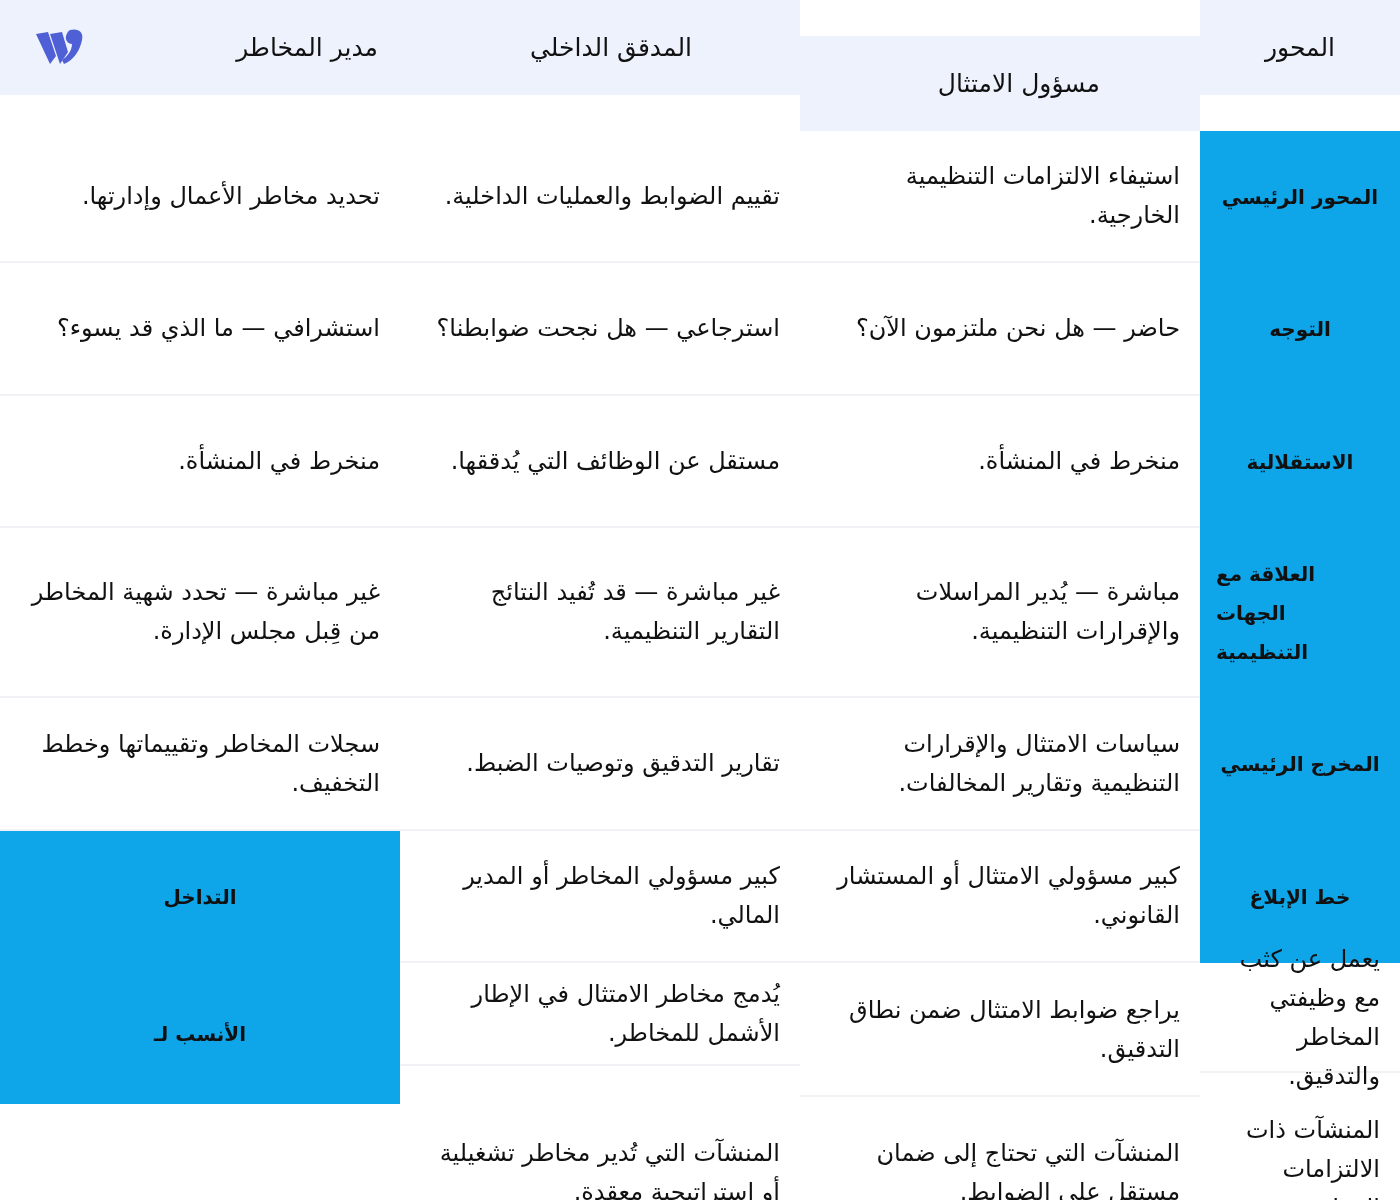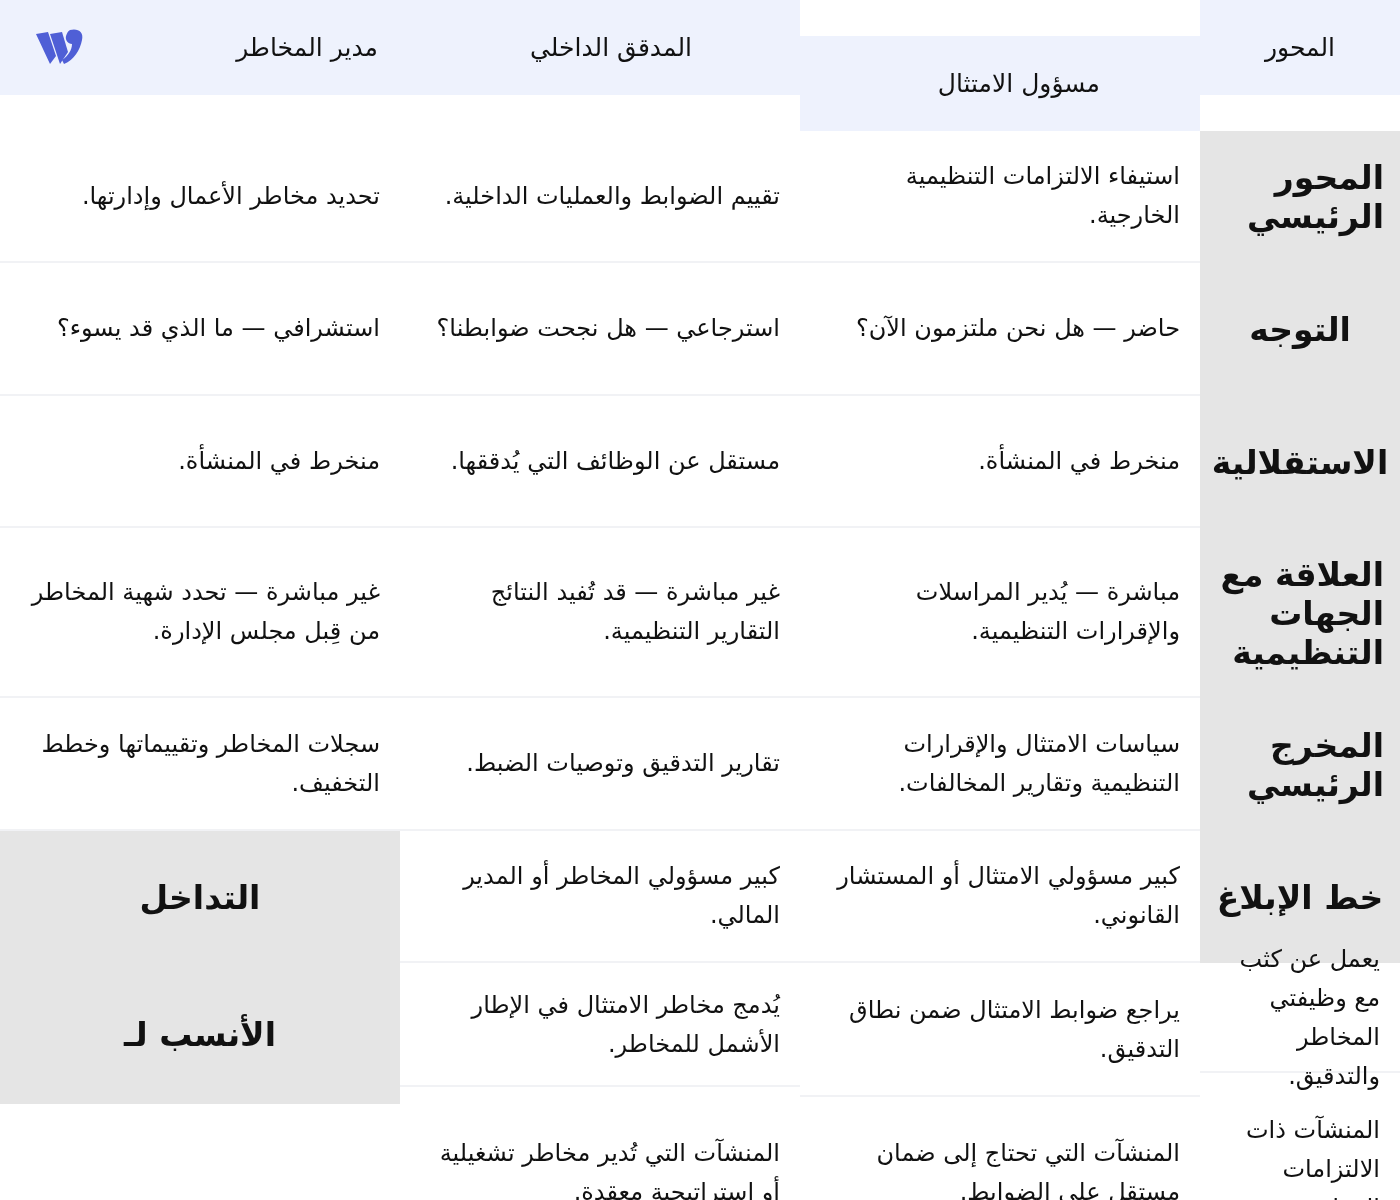--- a/index.html
+++ b/index.html
@@ -28,27 +28,27 @@
     font-weight: normal;
     font-size: 25px;
     box-sizing: border-box;
   }
   .hdr.axis { justify-content: center; }
   .hdr.col { padding-right: 100px; }
   .hdr.col.c1 { padding-right: 100px; margin-top: 36px; }
   .hdr.col.c2 { padding-right: 108px; }
   .hdr.col.c3 { padding-right: 22px; justify-content: space-between; padding-left: 34px; }
   .label {
-    background: #e5e5e5;
+    background: #0ea5e9;
     display: flex;
     align-items: center;
     justify-content: center;
-    text-align: right;
+    text-align: left;
     font-weight: bold;
-    font-size: 33px;
+    font-size: 20px;
     line-height: 39px;
     padding: 0 16px;
   }
   .cell {
     background: #ffffff;
     border-bottom: 2px solid #f1f2f5;
     display: flex;
     align-items: center;
     font-size: 24px;
     line-height: 39px;
@@ -163,21 +163,21 @@
 
   <div class="label" style="height:133px">
       <span>التداخل</span>
     </div>
   <div class="cell" style="height:109px">
       <span>يعمل عن كثب مع وظيفتي المخاطر والتدقيق.</span>
     </div>
   <div class="cell" style="height:133px">
       <span>يراجع ضوابط الامتثال ضمن نطاق التدقيق.</span>
     </div>
-  <div class="cell" style="height:123px">
+  <div class="cell" style="height:102px">
       <span>يُدمج مخاطر الامتثال في الإطار الأشمل للمخاطر.</span>
     </div>
 
   <div class="label" style="height:140px">
       <span>الأنسب لـ</span>
     </div>
   <div class="cell" style="height:172px">
       <span>المنشآت ذات الالتزامات التنظيمية الجوهرية.</span>
     </div>
   <div class="cell" style="height:140px">

